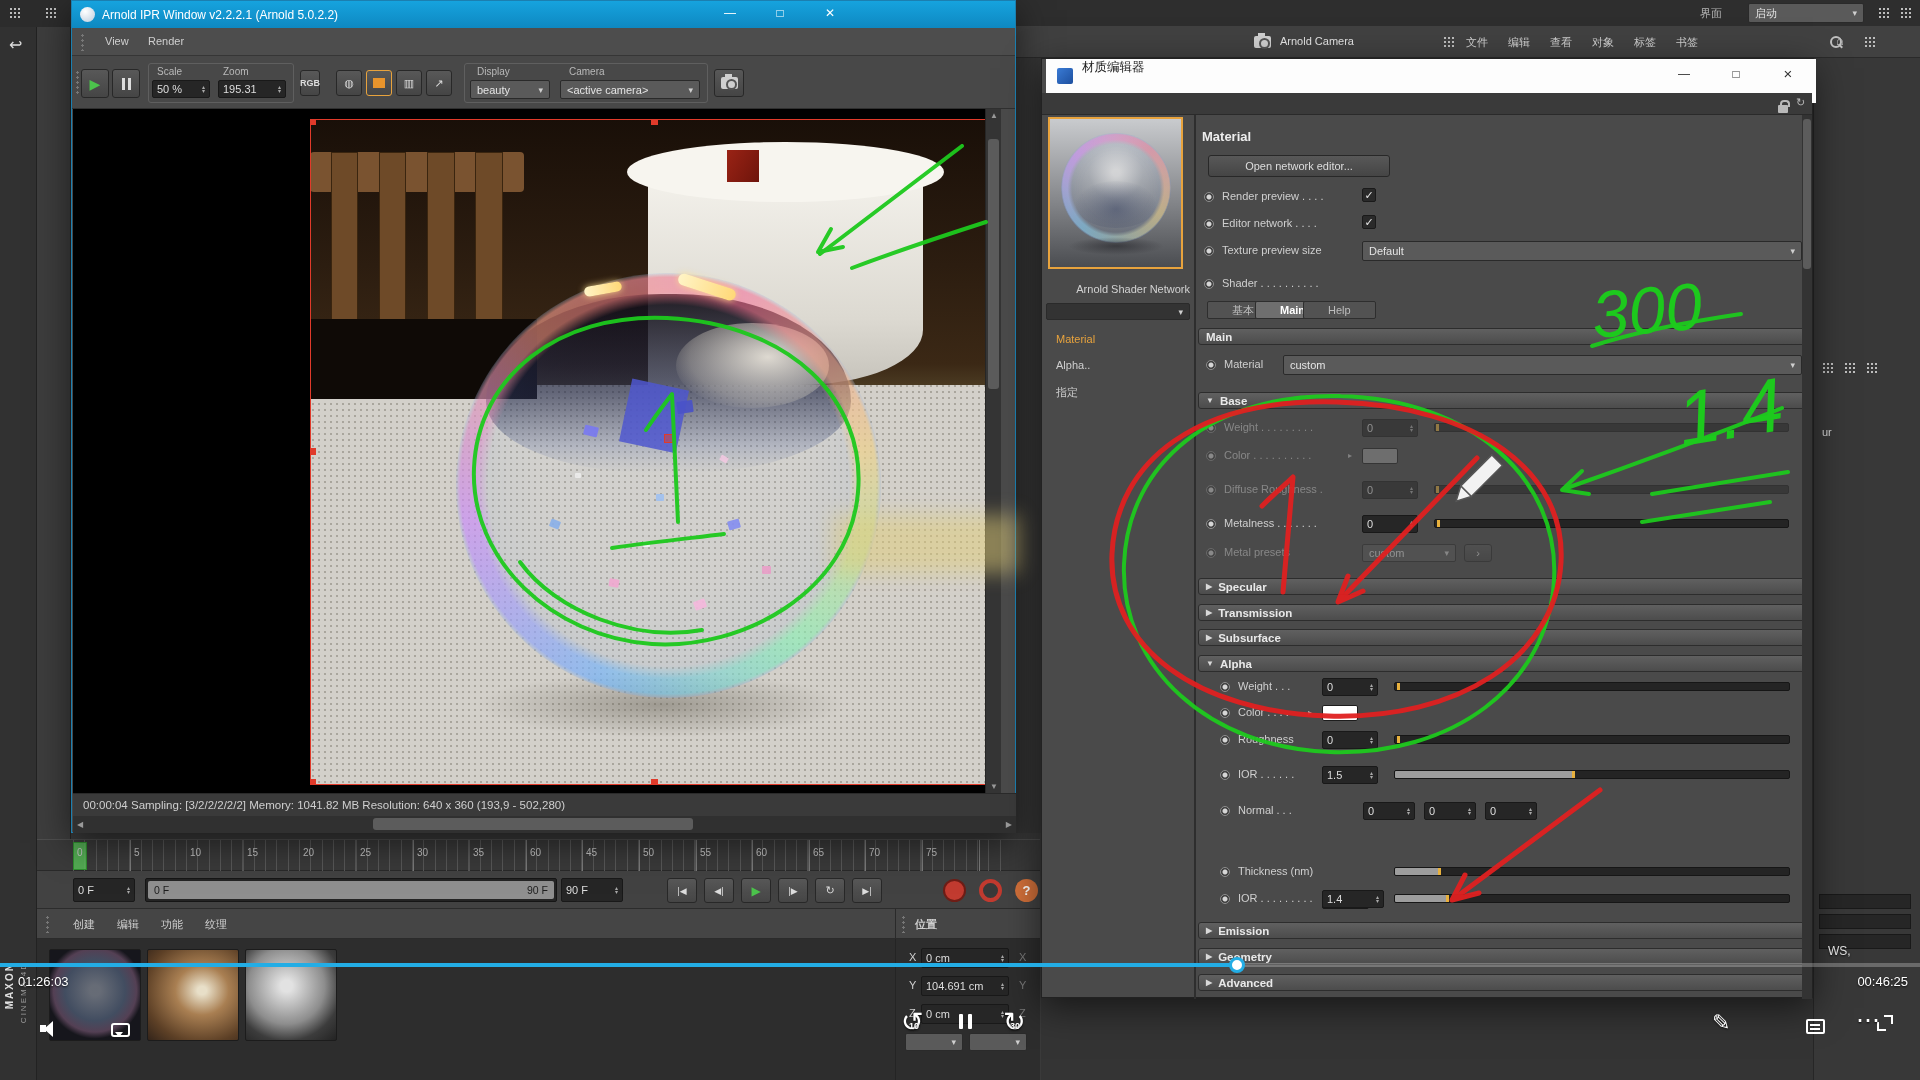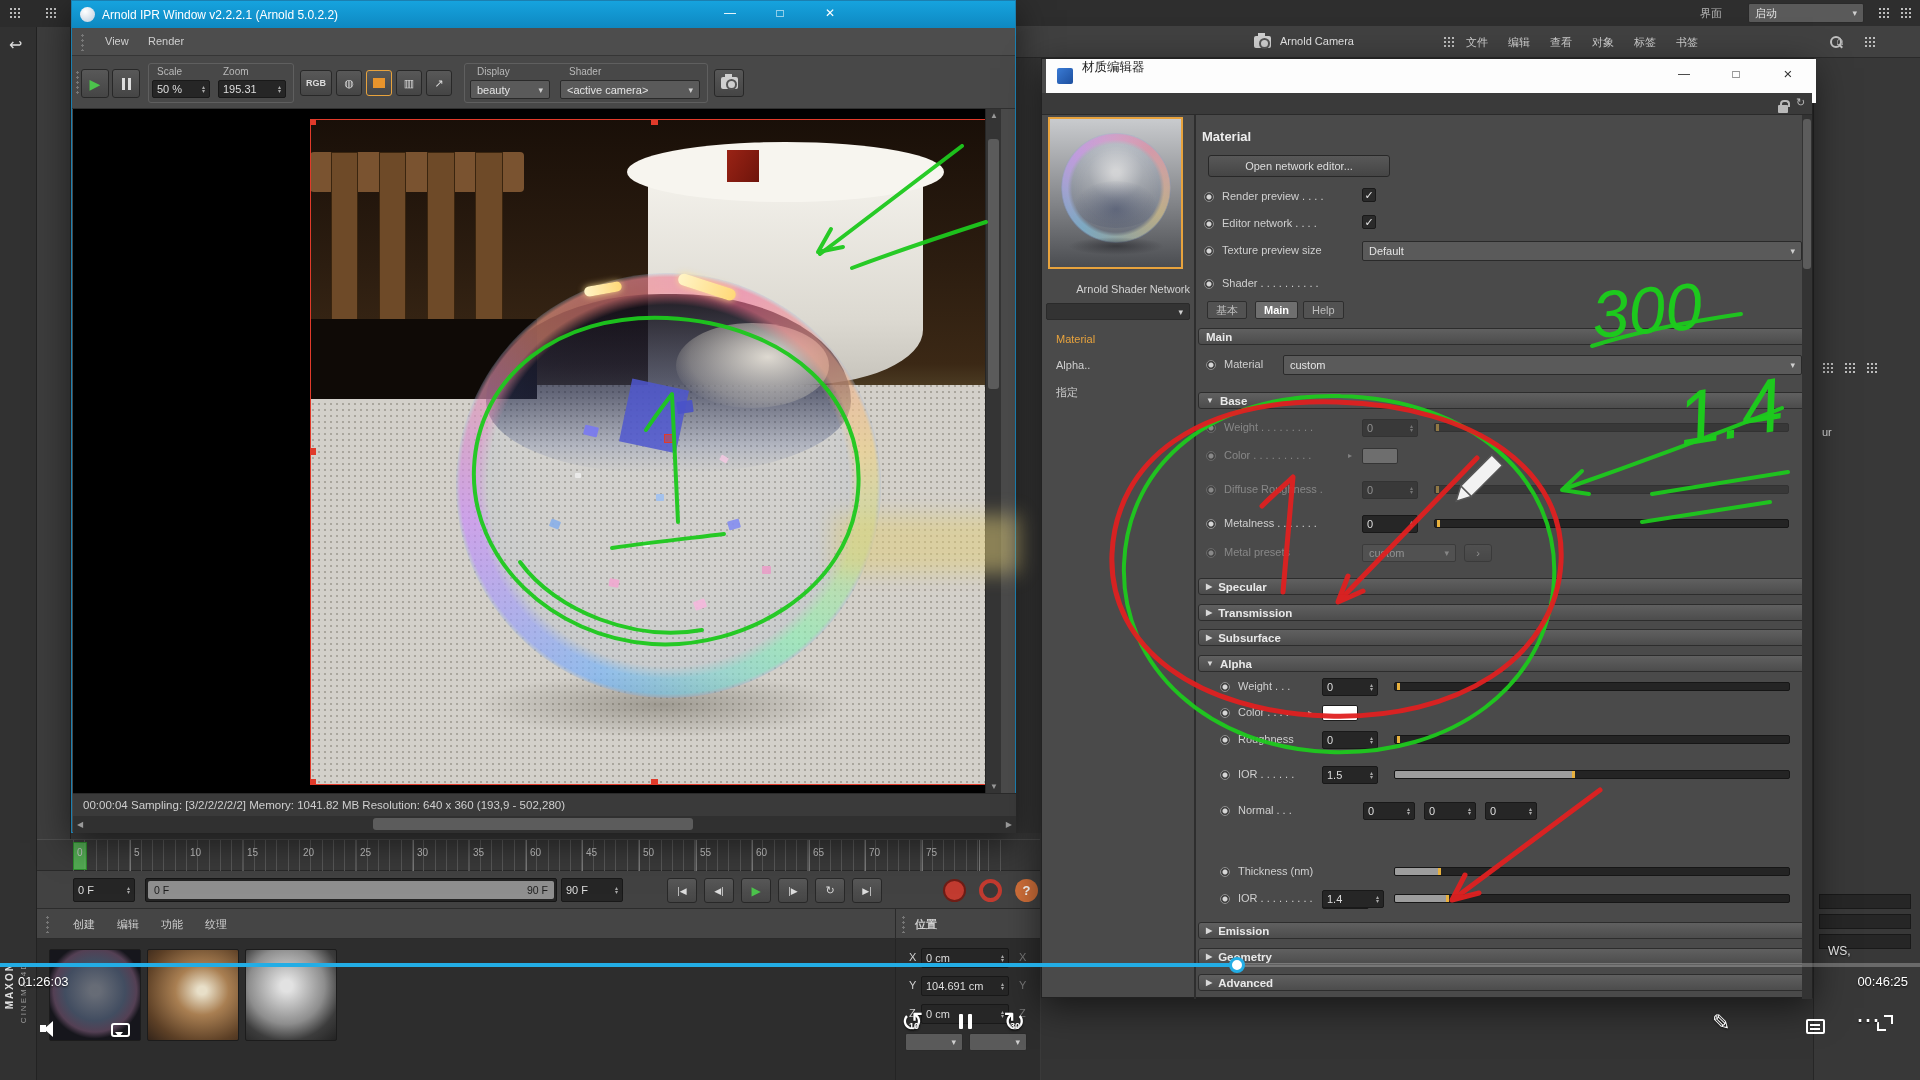--- a/index.html
+++ b/index.html
@@ -21,21 +21,21 @@
 .chk{width:14px;height:14px;background:#2a2a2a;border:1px solid #1a1a1a;border-radius:2px;color:#e8e8e8;font-size:11px;display:flex;align-items:center;justify-content:center;position:absolute}
 .tri{position:absolute;font-size:8px;color:#c4c4c4}
 .swatch{position:absolute;border:1px solid #1d1d1d;border-radius:2px}
 .slider{position:absolute;height:13px;display:flex;align-items:center}
 .groove{width:100%;height:9px;background:#242424;border:1px solid #161616;border-radius:2px;position:relative;overflow:hidden}
 .fill{position:absolute;left:0;top:0;bottom:0;background:#9d9d9d}
 .mark{position:absolute;top:0;bottom:0;width:3px;background:#e8b13d}
 .btnish{background:linear-gradient(#585858,#454545);border:1px solid #282828;border-radius:3px;color:#ddd;display:flex;align-items:center;justify-content:center;position:absolute;font-size:11px}
 .group{position:absolute;border:1px solid #5f5f5f;border-radius:3px}
 .group .glab{position:absolute;top:2px;font-size:10px;color:#b9b9b9}
-.tab{position:absolute;height:18px;display:flex;align-items:center;justify-content:flex-start;font-size:11px;border-radius:2px;color:#bdbdbd;background:#525252;border:1px solid #2e2e2e;padding:0 8px}
+.tab{position:absolute;height:18px;display:flex;align-items:center;justify-content:flex-start;font-size:11px;border-radius:2px;color:#bdbdbd;background:#525252;border:1px solid #2e2e2e;padding:0 24px}
 .tab.active{background:#6f6f6f;color:#fff;font-weight:bold}
 .ruler-num{position:absolute;top:7px;font-size:10px;color:#c4c4c4}
 .ricon{position:absolute;border-radius:50%;display:flex;align-items:center;justify-content:center}
 .dockicon{position:absolute;left:41px;width:28px;height:28px;background:#4a4a4a;border:1px solid #2e2e2e;border-radius:3px;display:flex;align-items:center;justify-content:center;font-size:15px;color:#c3c3c3}
 .grid9{width:11px;height:11px;display:inline-block;background-image:radial-gradient(#bdbdbd 1px,transparent 1.2px);background-size:4px 4px}
 .grip{position:absolute;width:5px;background-image:radial-gradient(#777 1px,transparent 1.2px);background-size:5px 5px}
 .pbar{position:absolute;width:4px;height:15px;background:#fff;border-radius:1px}
 .pshadow{text-shadow:0 1px 2px rgba(0,0,0,.8)}
 .speaker{position:relative;width:20px;height:16px;display:inline-block}
 .speaker::before{content:"";position:absolute;left:0;top:5px;width:6px;height:7px;background:#fff}
@@ -251,32 +251,32 @@
         <span class="glab" style="left:74px">Zoom</span>
       </div>
       <div class="field" style="left:80px;top:24px;width:58px;height:18px">
           <span>50 %</span>
           <span class="spin"></span>
         </div>
       <div class="field" style="left:146px;top:24px;width:68px;height:18px">
           <span>195.31</span>
           <span class="spin"></span>
         </div>
-      <div class="btnish" style="left:228px;top:14px;width:32px;height:26px;font-size:9px;font-weight:bold">
+      <div class="btnish" style="left:228px;top:14px;width:20px;height:26px;font-size:9px;font-weight:bold">
           <span>RGB</span>
         </div>
       <div class="btnish" style="left:264px;top:14px;width:26px;height:26px">◍</div>
       <div class="btnish" style="left:294px;top:14px;width:26px;height:26px;border-color:#e8a33d">
           <span style="width:12px;height:10px;background:#e8942c;display:inline-block"></span>
         </div>
       <div class="btnish" style="left:324px;top:14px;width:26px;height:26px">▥</div>
       <div class="btnish" style="left:354px;top:14px;width:26px;height:26px">↗</div>
       <div class="group" style="left:392px;top:7px;width:244px;height:40px">
         <span class="glab" style="left:12px">Display</span>
-        <span class="glab" style="left:104px">Shader</span>
+        <span class="glab" style="left:104px">Camera</span>
       </div>
       <div class="dd" style="left:398px;top:24px;width:80px;height:19px">
           <span>beauty</span>
         </div>
       <div class="dd" style="left:488px;top:24px;width:140px;height:19px">
           <span>&lt;active camera&gt;</span>
         </div>
       <div class="btnish" style="left:642px;top:13px;width:30px;height:28px">
           <span class="camicon"></span>
         </div>

